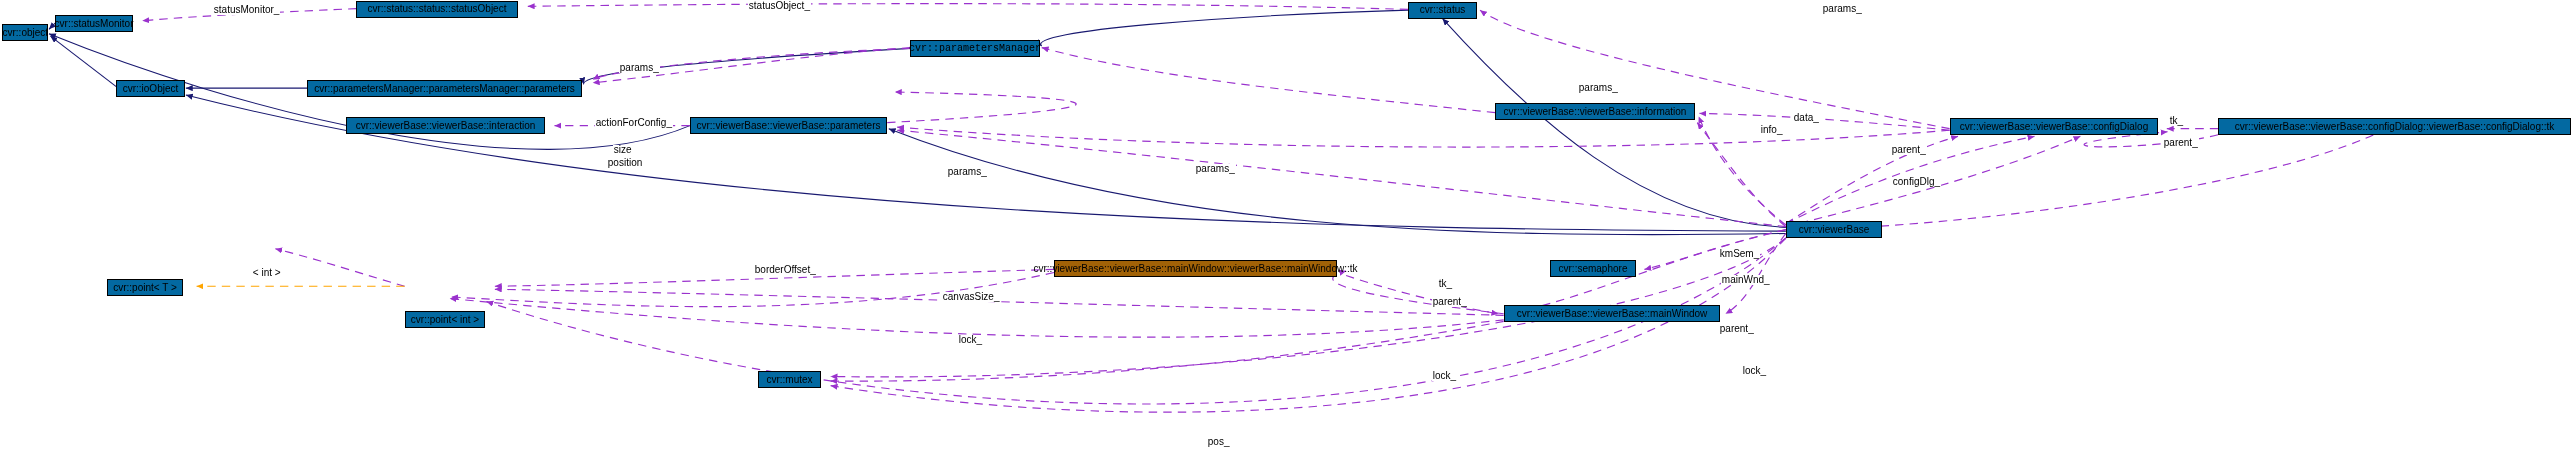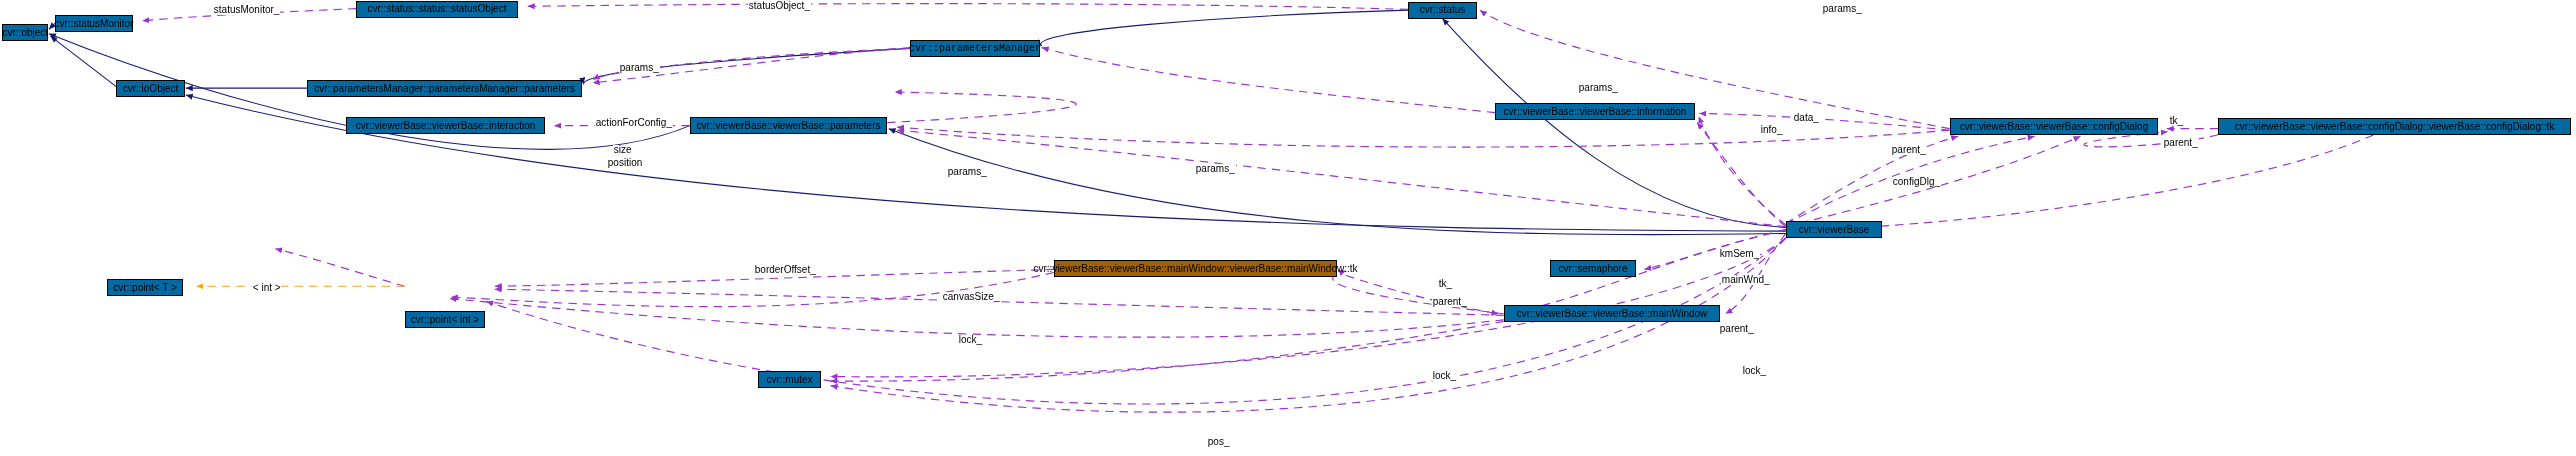--- a/index.html
+++ b/index.html
@@ -168,16 +168,16 @@
       <div class="edge-label" style="left: 942px; top: 292px;">canvasSize_</div>
       <div class="edge-label" style="left: 958px; top: 335px;">lock_</div>
       <div class="edge-label" style="left: 1432px; top: 371px;">lock_</div>
       <div class="edge-label" style="left: 1742px; top: 366px;">lock_</div>
       <div class="edge-label" style="left: 1207px; top: 437px;">pos_</div>
       <div class="edge-label" style="left: 1438px; top: 279px;">tk_</div>
       <div class="edge-label" style="left: 1432px; top: 297px;">parent_</div>
       <div class="edge-label" style="left: 1719px; top: 324px;">parent_</div>
       <div class="edge-label" style="left: 1719px; top: 249px; text-align: center;">kmSem_</div>
       <div class="edge-label" style="left: 1721px; top: 275px;">mainWnd_</div>
-      <div class="edge-label" style="left: 252px; top: 283px;">&lt; int &gt;</div>
+      <div class="edge-label" style="left: 252px; top: 268px;">&lt; int &gt;</div>
     </div>
 </div>
 
 
 </body></html>

